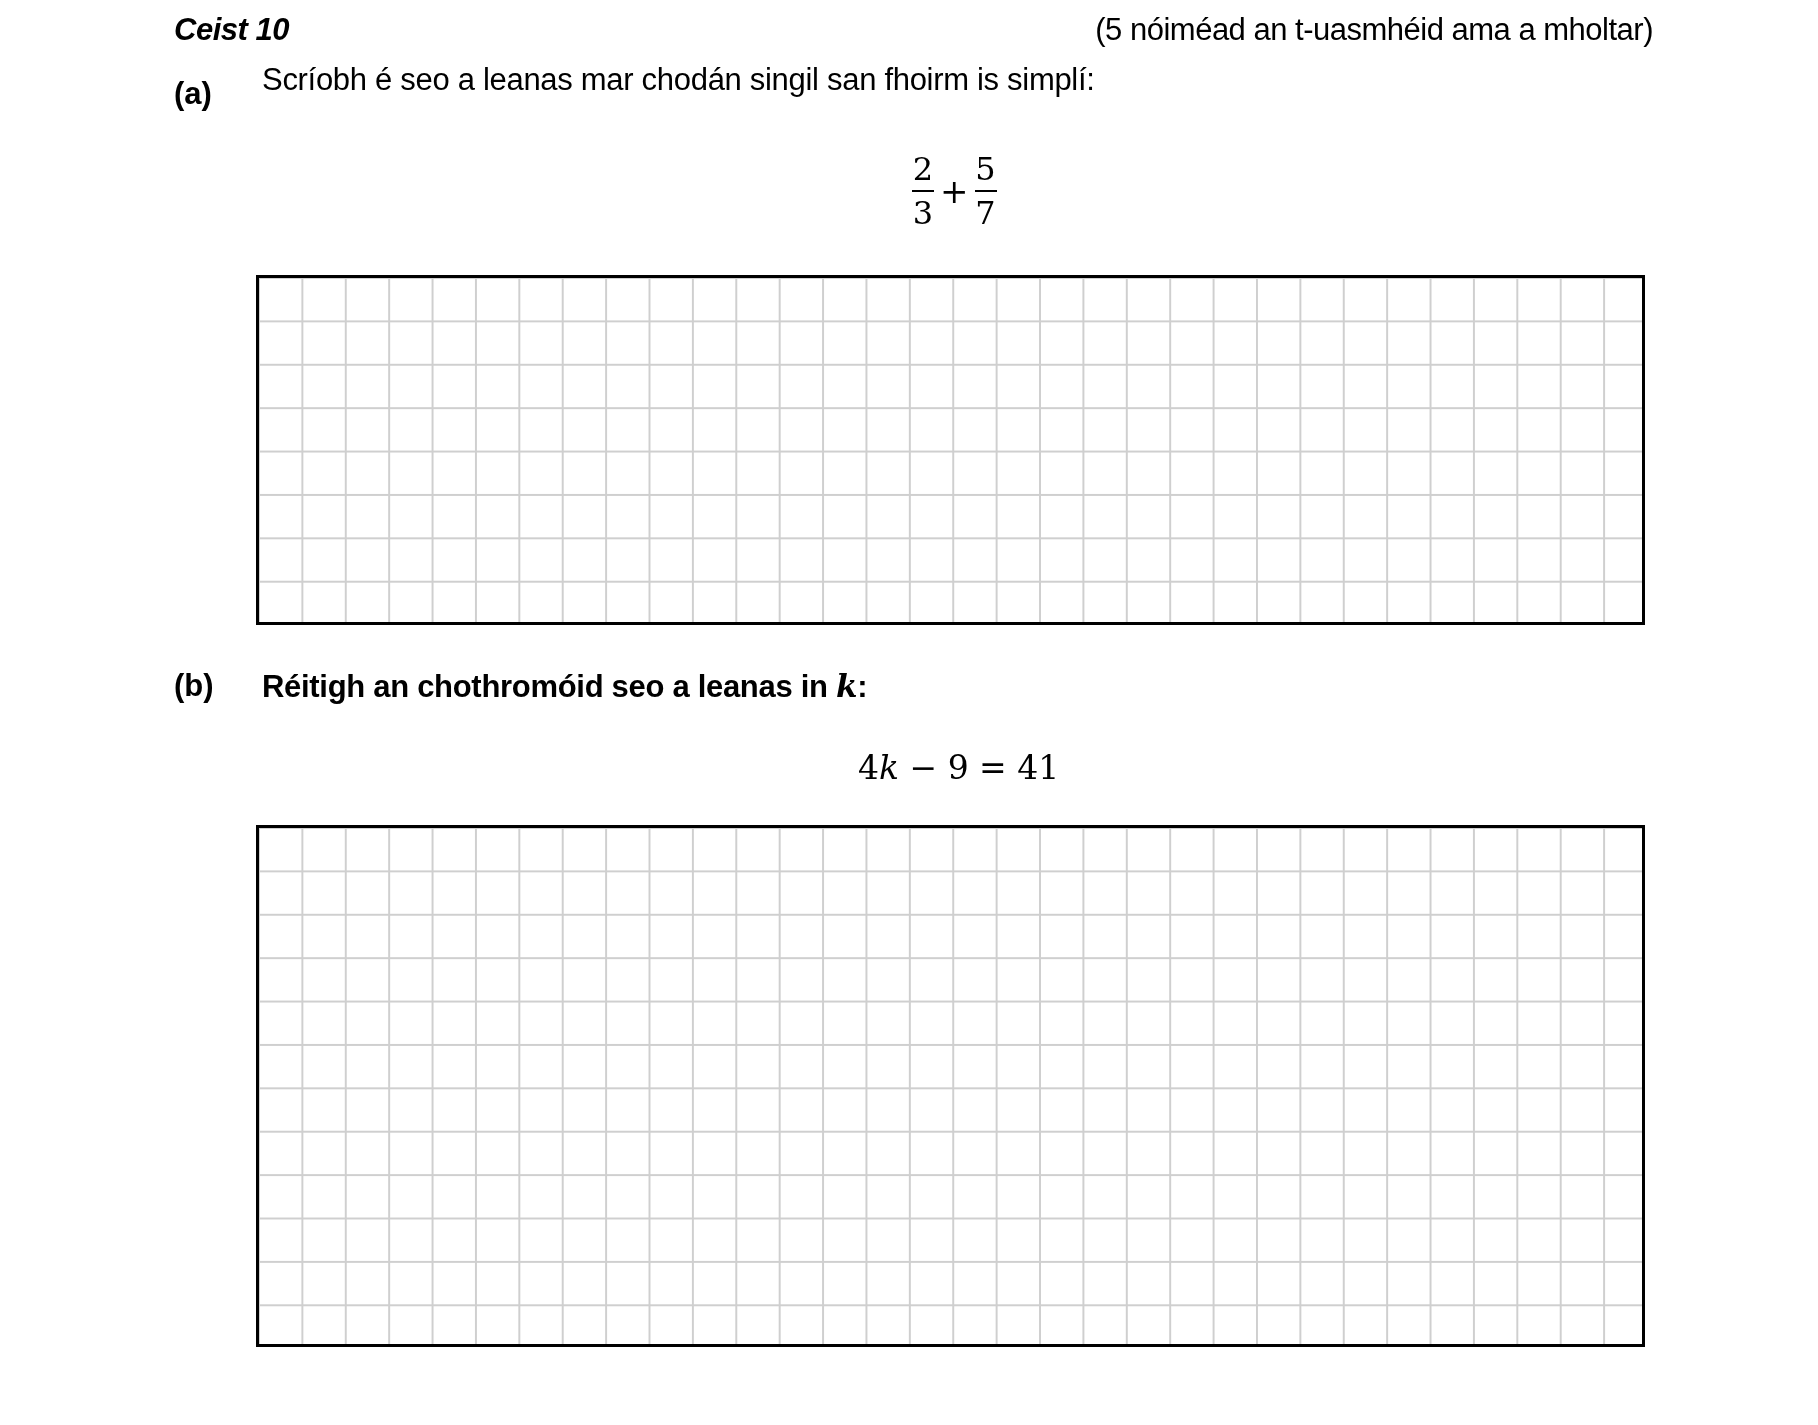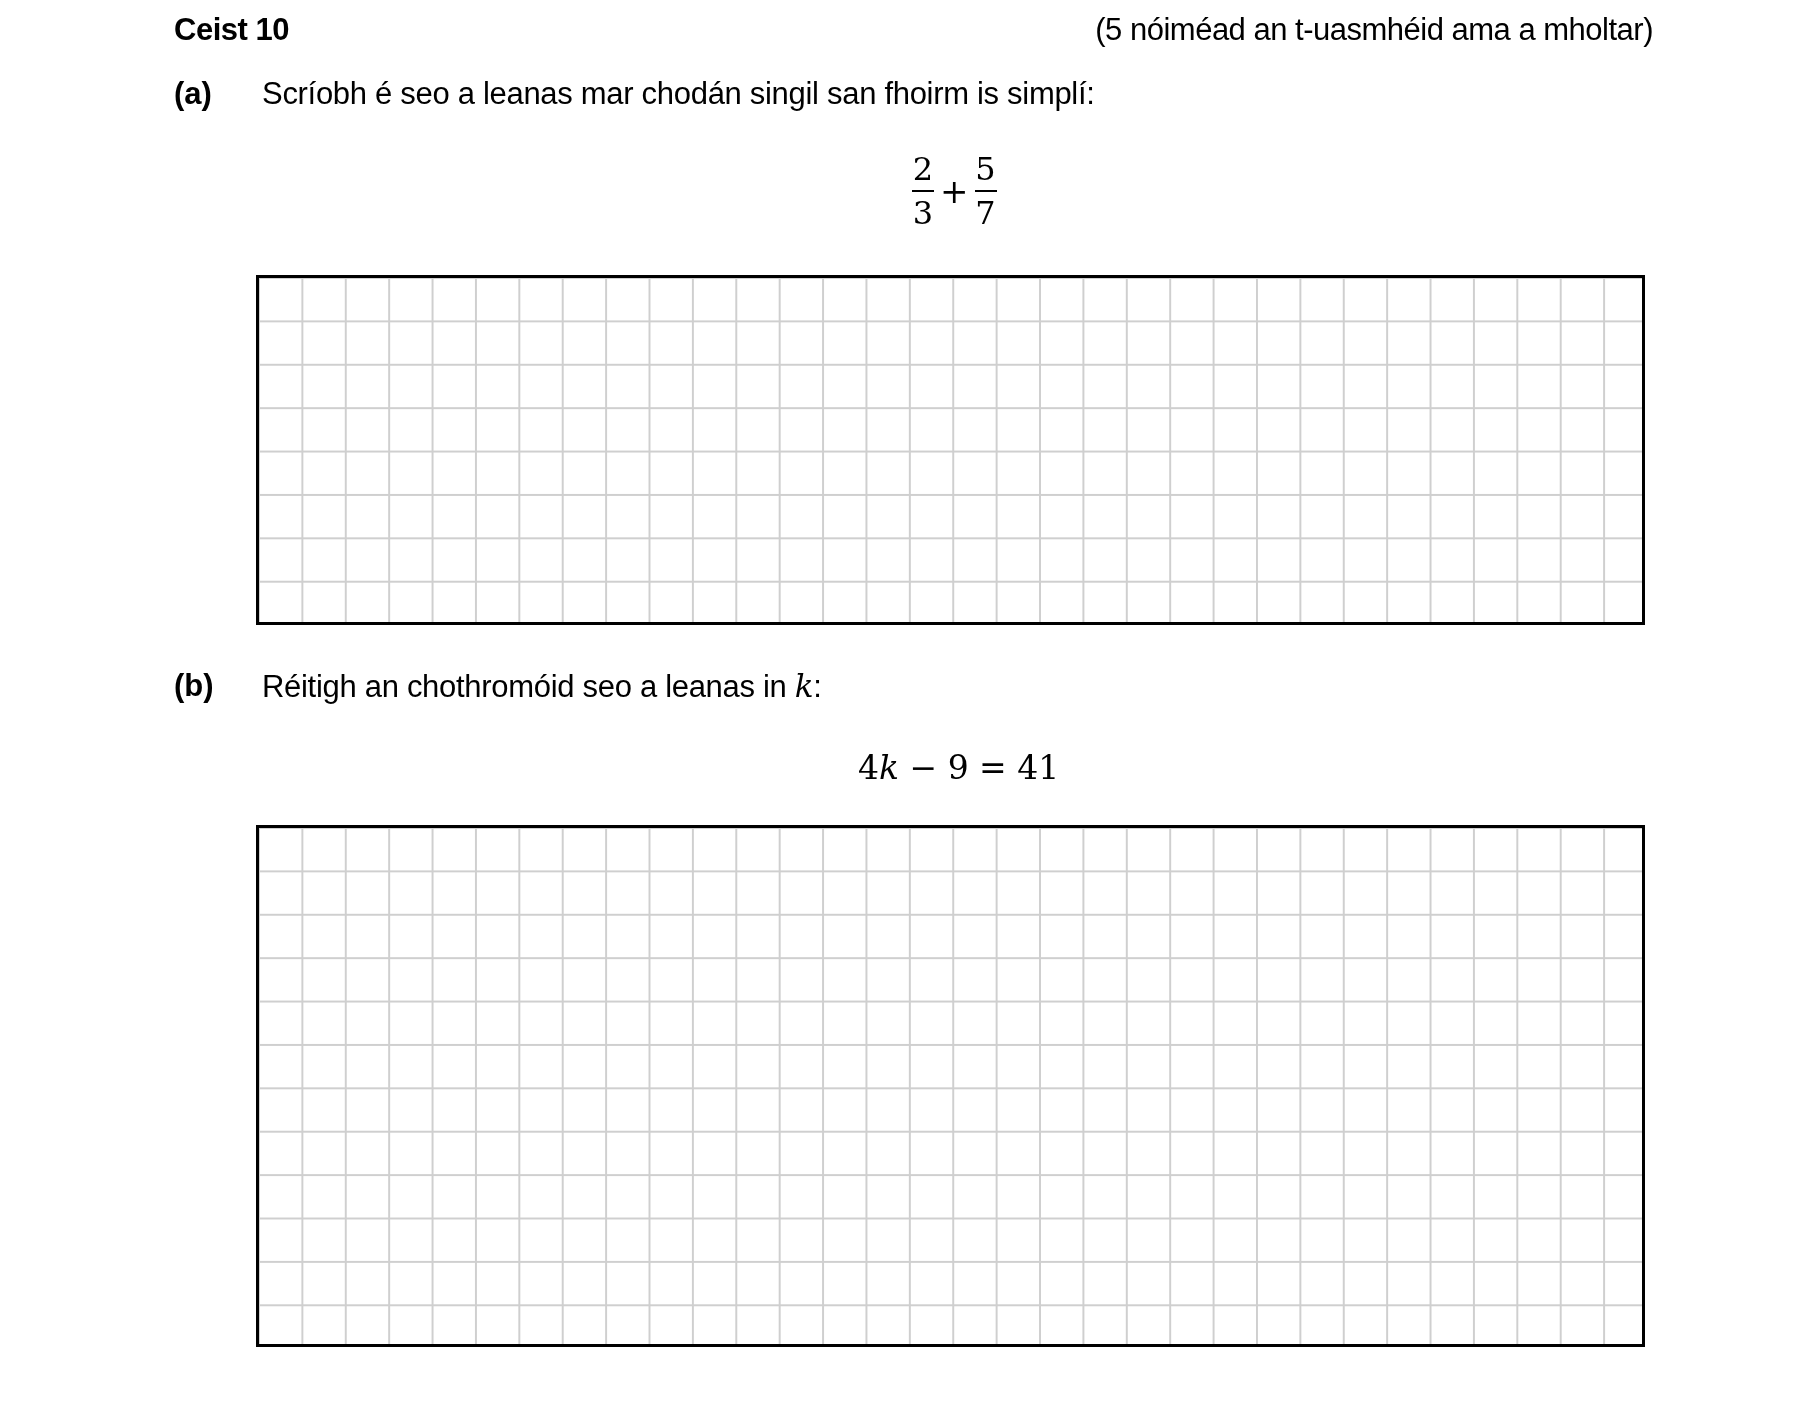--- a/index.html
+++ b/index.html
@@ -1,19 +1,19 @@
 <!DOCTYPE html>
 <html><head>
 <meta charset="utf-8">
 <style>
   html, body { margin: 0; padding: 0; background: #ffffff; }
   body { width: 1818px; height: 1425px; position: relative; overflow: hidden;
          font-family: "Liberation Sans", sans-serif; color: #000; }
   .abs { position: absolute; }
-  .title { left: 174px; top: 12px; font-size: 31px; font-weight: bold; letter-spacing: -0.5px; }
+  .title { left: 174px; top: 12px; font-size: 31px; font-weight: bold; letter-spacing: -0.5px; font-style: italic; }
   .time { right: 165px; top: 12px; font-size: 31px; font-weight: normal; letter-spacing: -0.5px; }
   .part-label { font-size: 31px; font-weight: bold; }
   .part-text { font-size: 31px; letter-spacing: -0.3px; }
   .math { font-family: "DejaVu Serif", "Liberation Serif", serif; color: #000; }
   .frac { display: inline-flex; flex-direction: column; align-items: center; vertical-align: middle; font-size: 32px; line-height: 38px; }
   .frac .bar { width: 22px; height: 2px; background: #000; margin: 2px 0; }
   .op { font-size: 34px; margin: 0 6px; vertical-align: middle; }
   .grid-box {
     position: absolute; box-sizing: border-box; border: 3px solid #000;
     background-color: #fff;
@@ -26,40 +26,40 @@
   .eq { font-size: 33px; font-family: "DejaVu Serif", "Liberation Serif", serif; }
   .eq i { font-style: italic; }
 </style>
 </head>
 <body>
 
 <div class="abs title">Ceist 10</div>
 <div class="abs time">(5 nóiméad an t-uasmhéid ama a mholtar)</div>
 
 <div class="abs part-label" style="left:174px; top:76px;">(a)</div>
-<div class="abs part-text" style="left:262px; top:76px;">Scríobh é seo a leanas mar chodán singil san fhoirm is simplí:</div>
+<div class="abs part-text" style="left:262px; top:62px;">Scríobh é seo a leanas mar chodán singil san fhoirm is simplí:</div>
 
 <div class="abs math" style="left:912px; top:150px; display:flex; align-items:center;">
   <span class="frac">
     <span>2</span>
     <span class="bar"></span>
     <span>3</span>
   </span>
   <span class="op">+</span>
   <span class="frac">
     <span>5</span>
     <span class="bar"></span>
     <span>7</span>
   </span>
 </div>
 
 <div class="grid-box" style="left:256px; top:275px; width:1389px; height:350px;"></div>
 
 <div class="abs part-label" style="left:174px; top:668px;">(b)</div>
-<div class="abs part-text" style="left:262px; top:668px;">
+<div class="abs part-text" style="left:262px; top:668px;font-weight:bold;">
   <span>Réitigh an chothromóid seo a leanas in </span><i class="math">k</i><span>:</span>
 </div>
 
 <div class="abs eq" style="left:858px; top:748px;">
   <span>4</span><i>k</i><span style="white-space:pre;"> − 9 = 41</span>
 </div>
 
 <div class="grid-box" style="left:256px; top:825px; width:1389px; height:522px;"></div>
 
 </body></html>

